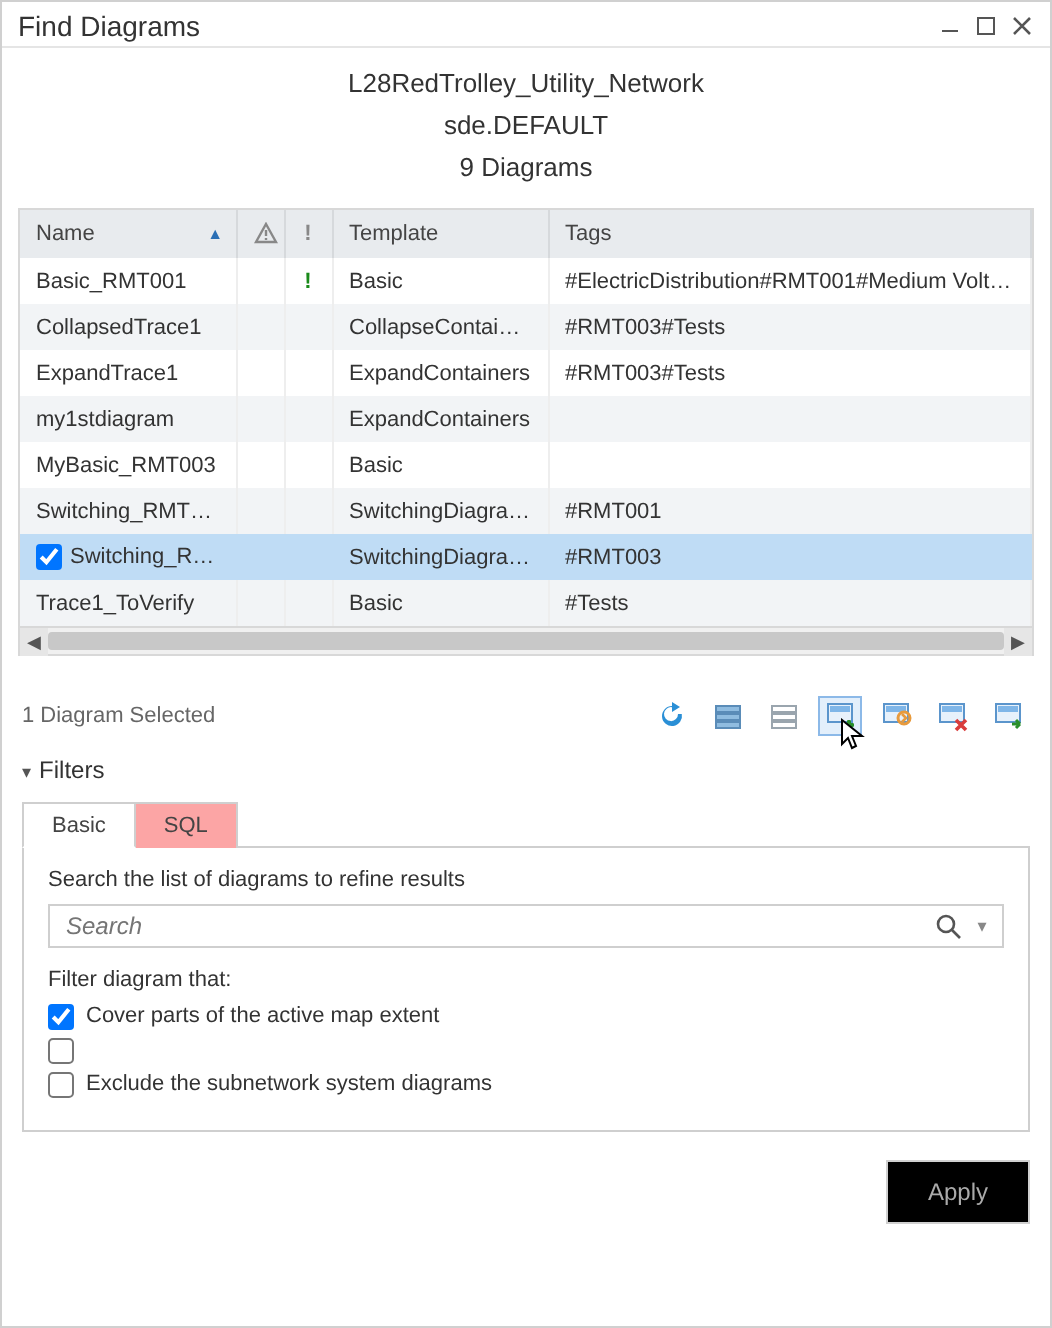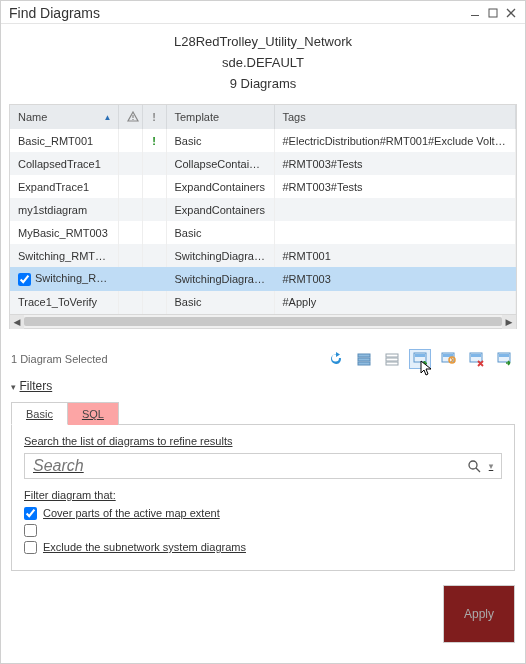--- a/index.html
+++ b/index.html
@@ -129,21 +129,20 @@
     border:1px solid transparent;
   }
   .tb-btn.active{ border:1px solid #8cb9e8; background:#e3effb; }
   .cursor-overlay{
     position:absolute;
     pointer-events:none;
   }
 
   .filters {
     padding: 2px 10px 6px 10px;
-    text-decoration: underline;
   }
   .filters h4 {
     font-size:12px; font-weight:normal; cursor:pointer;
     padding:2px 0;
   }
   .filters h4::before{
     content:"▾"; font-size:9px; margin-right:4px;color:#555;
     display:inline-block; transform:rotate(-90deg);
   }
   .filters.open h4::before{ transform:none; }
@@ -176,39 +175,39 @@
     margin-bottom:6px; font-size:11px; color:#333;
   }
   .search-row{
     display:flex; align-items:center;
     border:1px solid #cfcfcf;
     padding:3px 4px 3px 8px;
     margin-bottom:10px;
   }
   .search-row input{
     flex:1; border:none; outline:none;
-    font-size:16px; font-style:italic; color:#777;
+    font-size:12px; font-style:italic; color:#777;
     background:transparent;
   }
   .search-row .mag{ width:18px;text-align:center;color:#555;cursor:pointer;}
   .search-row .drop{ width:12px;text-align:center;color:#888;font-size:9px;cursor:pointer;}
   .filter-caption{font-size:11px;margin-bottom:4px;}
   .chk-row{
     display:flex;align-items:flex-start;gap:6px;
     font-size:11px;padding:2px 0;
   }
   .chk-row input{ width:13px;height:13px; }
   .apply-row{
     display:flex;justify-content:flex-end;
     padding: 8px 10px 0 0;
   }
   .apply-btn{
-    padding:21px 20px;
+    padding:8px 20px;
     border:1px solid #d0d0d0;
-    background:#7f1d1d;
+    background:#000000;
     color:#aaa;
     font-size:12px;
     cursor:default;
   }
   svg{display:block;}
 </style>
 </head>
 <body>
 
 <div class="panel">
@@ -271,21 +270,21 @@
             <span>Tags</span>
           </th>
         </tr>
       </thead>
       <tbody id="diagram-rows">
           <tr>
             <td><span>Basic_RMT001</span></td>
             <td style="text-align: center;"></td>
             <td style="text-align: center;"><span class="excl-ico">!</span></td>
             <td>Basic</td>
-            <td>#ElectricDistribution#RMT001#Exclude Voltage</td>
+            <td>#ElectricDistribution#RMT001#Medium Voltage</td>
           </tr>
           <tr>
             <td><span>CollapsedTrace1</span></td>
             <td style="text-align: center;"></td>
             <td style="text-align: center;"></td>
             <td>CollapseContainers</td>
             <td>#RMT003#Tests</td>
           </tr>
           <tr>
             <td><span>ExpandTrace1</span></td>
@@ -320,21 +319,21 @@
             <td style="text-align: center;"></td>
             <td style="text-align: center;"></td>
             <td>SwitchingDiagrams</td>
             <td>#RMT003</td>
           </tr>
           <tr>
             <td><span>Trace1_ToVerify</span></td>
             <td style="text-align: center;"></td>
             <td style="text-align: center;"></td>
             <td>Basic</td>
-            <td>#Apply</td>
+            <td>#Tests</td>
           </tr>
         </tbody>
     </table>
     <div class="hscroll">
       <span class="arrow left">◀</span>
       <span class="thumb"></span>
       <span class="arrow right">▶</span>
     </div>
   </div>
 

